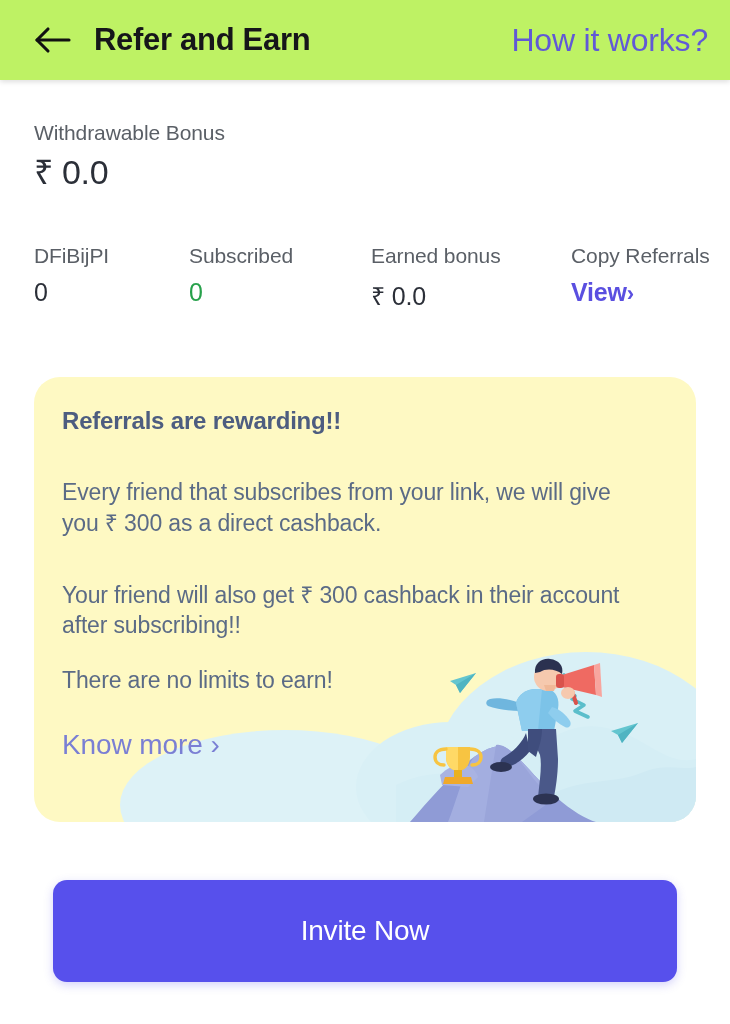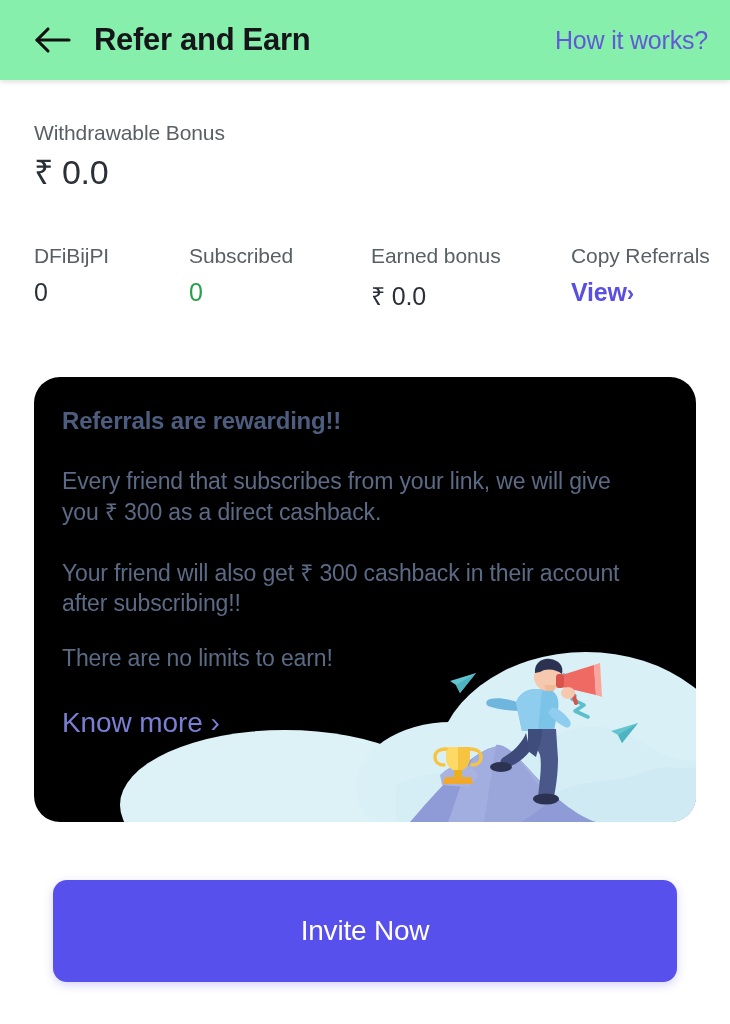--- a/index.html
+++ b/index.html
@@ -17,21 +17,21 @@
     width: 730px;
     height: 1024px;
     background: #ffffff;
     overflow: hidden;
   }
 
   
   .header {
     position: relative;
     height: 80px;
-    background: #86efac;
+    background: #bef264;
     display: flex;
     align-items: center;
     padding: 0 18px 0 30px;
     box-shadow: 0 2px 5px rgba(0,0,0,0.13);
     z-index: 5;
   }
   .back-btn {
     width: 46px;
     height: 46px;
     display: flex;
@@ -44,21 +44,21 @@
   .header-title {
     font-size: 31px;
     font-weight: 600;
     letter-spacing: -0.3px;
     color: #16161a;
     margin-left: 18px;
     white-space: nowrap;
   }
   .header-action {
     margin-left: auto;
-    font-size: 25px;
+    font-size: 32px;
     color: #6159d6;
     letter-spacing: -0.2px;
     cursor: pointer;
     white-space: nowrap;
     padding-right: 4px;
     text-align: right;
   }
 
   
   .summary {
@@ -136,41 +136,41 @@
     font-weight: bold;
     cursor: pointer;
   }
   .chev { font-size: 22px; }
 
   
   .card {
     position: relative;
     margin: 65px 34px 0 34px;
     height: 445px;
-    background: #000000;
+    background: #fef9c3;
     border-radius: 26px;
     overflow: hidden;
   }
   .card-inner {
     position: relative;
     z-index: 3;
     padding: 30px 34px 0 28px;
   }
   .card-title {
     font-size: 24px;
     font-weight: bold;
     color: #4d5d80;
     letter-spacing: -0.2px;
   }
   .card-para {
     font-size: 23px;
     line-height: 1.32;
     color: #5b6b86;
     letter-spacing: -0.15px;
-    margin-top: 31px;
+    margin-top: 42px;
     max-width: 575px;
   }
   .card-para.tight { margin-top: 24px; }
   .know-more {
     display: inline-block;
     margin-top: 34px;
     font-size: 28px;
     color: #7a7fd4;
     letter-spacing: -0.1px;
     cursor: pointer;

